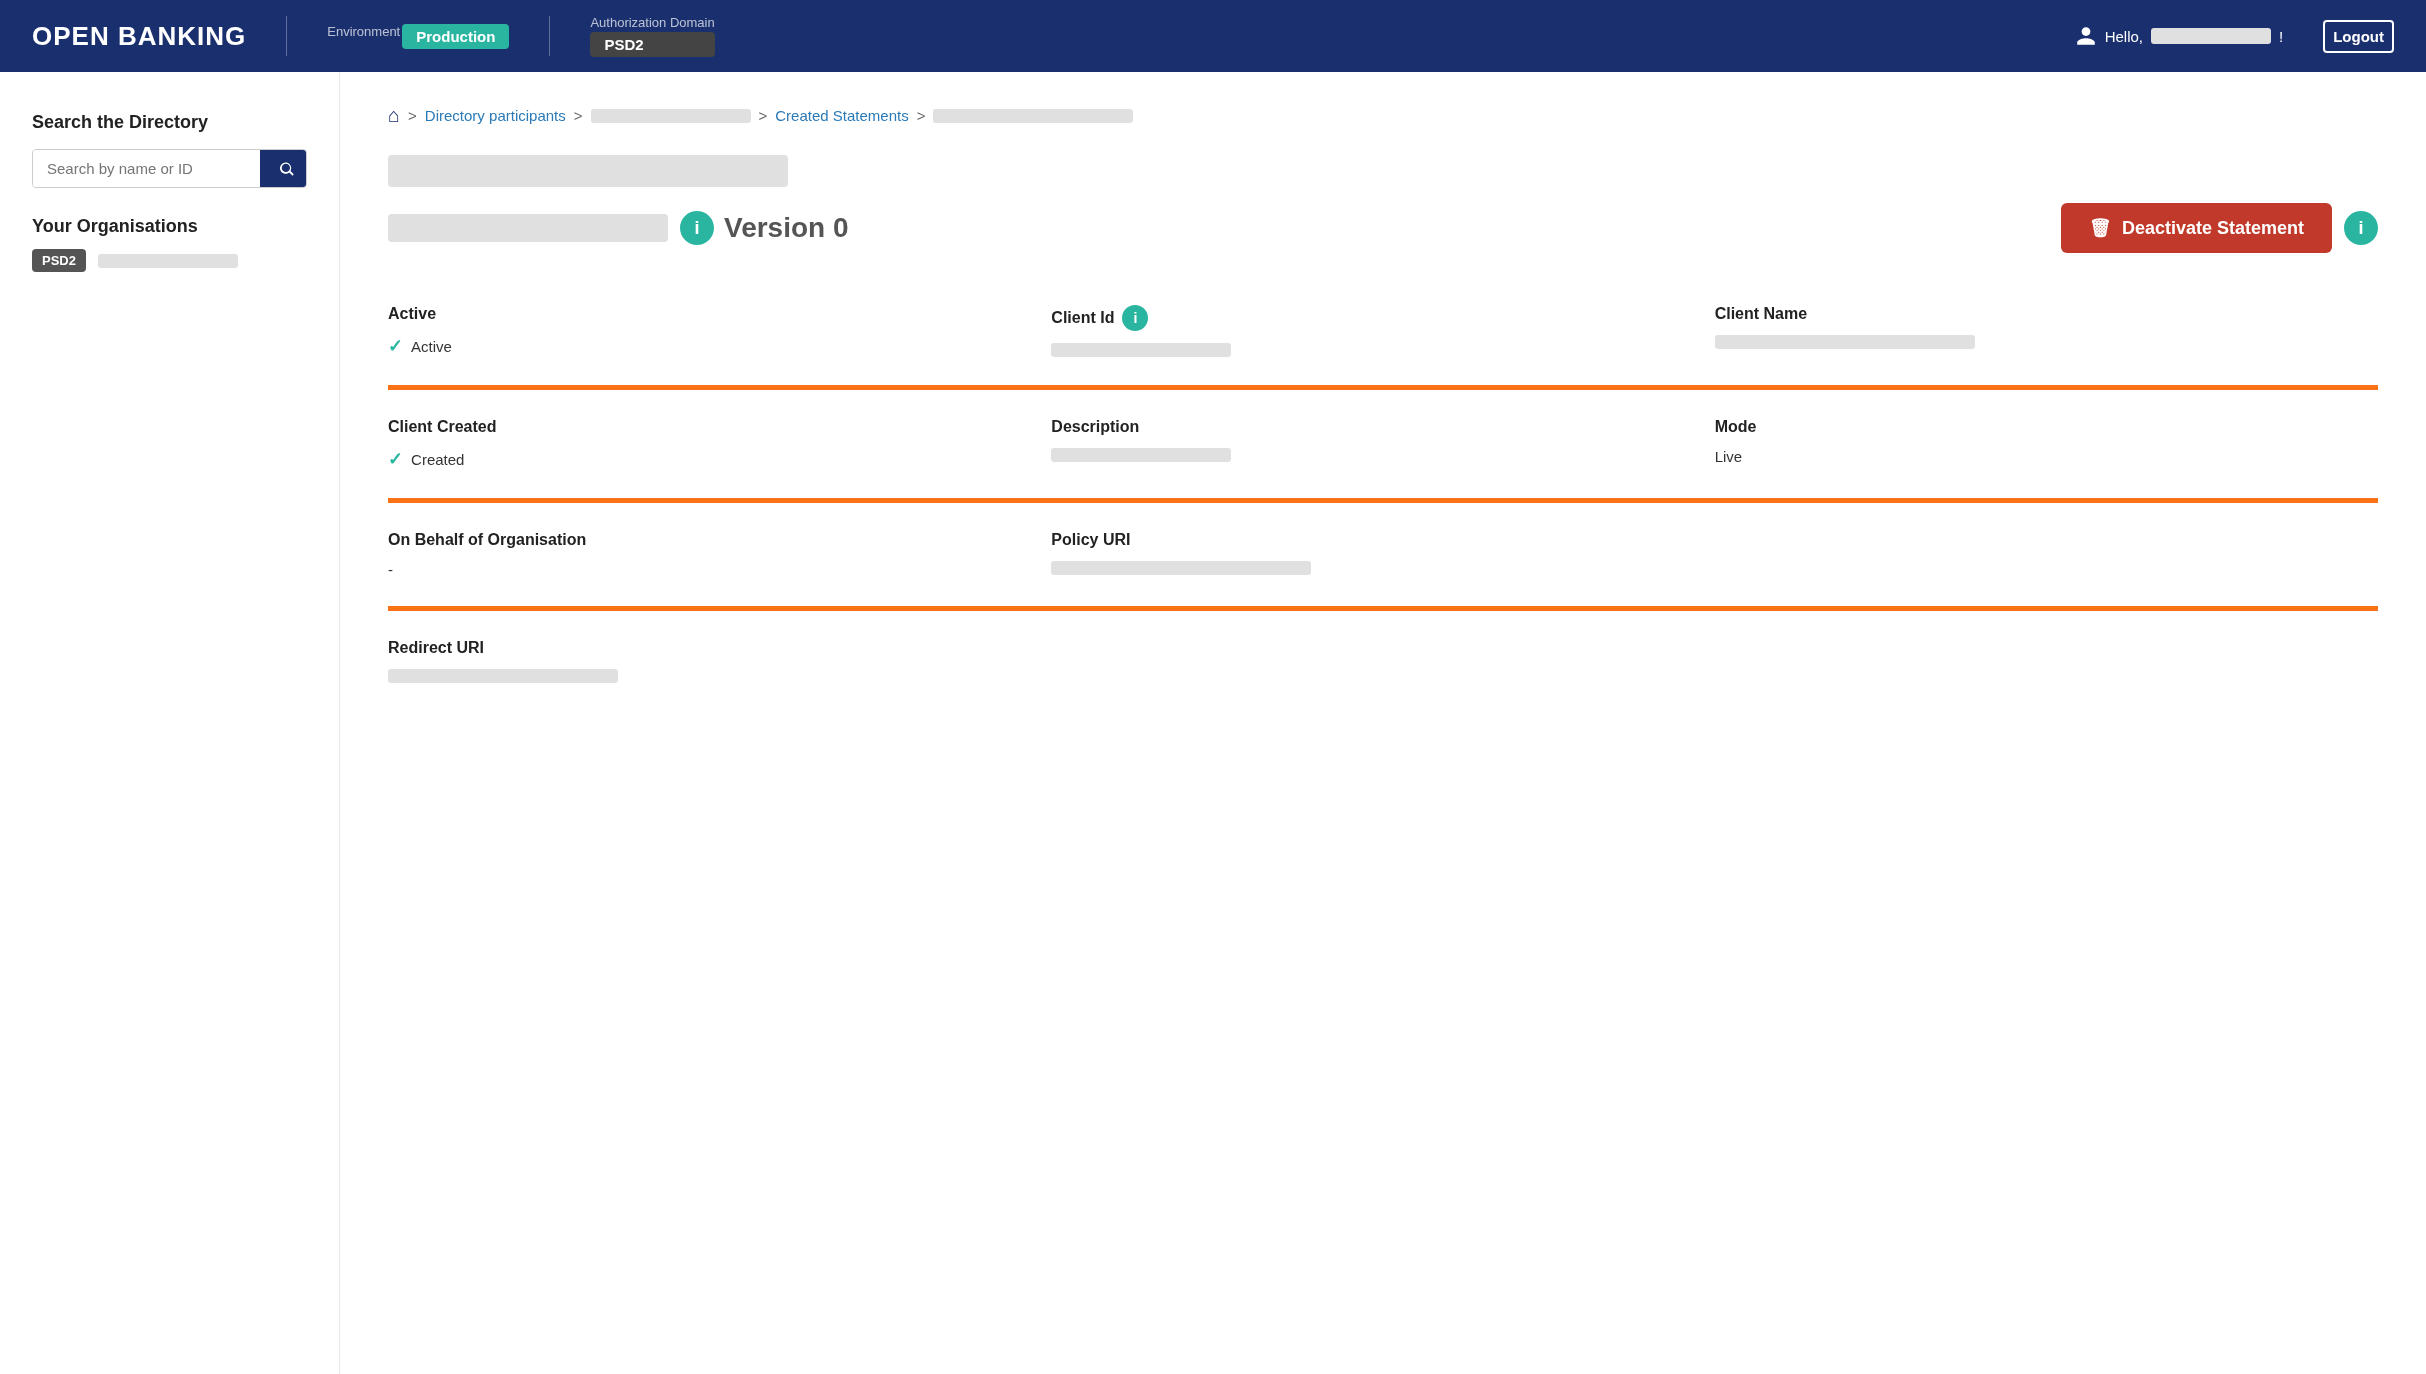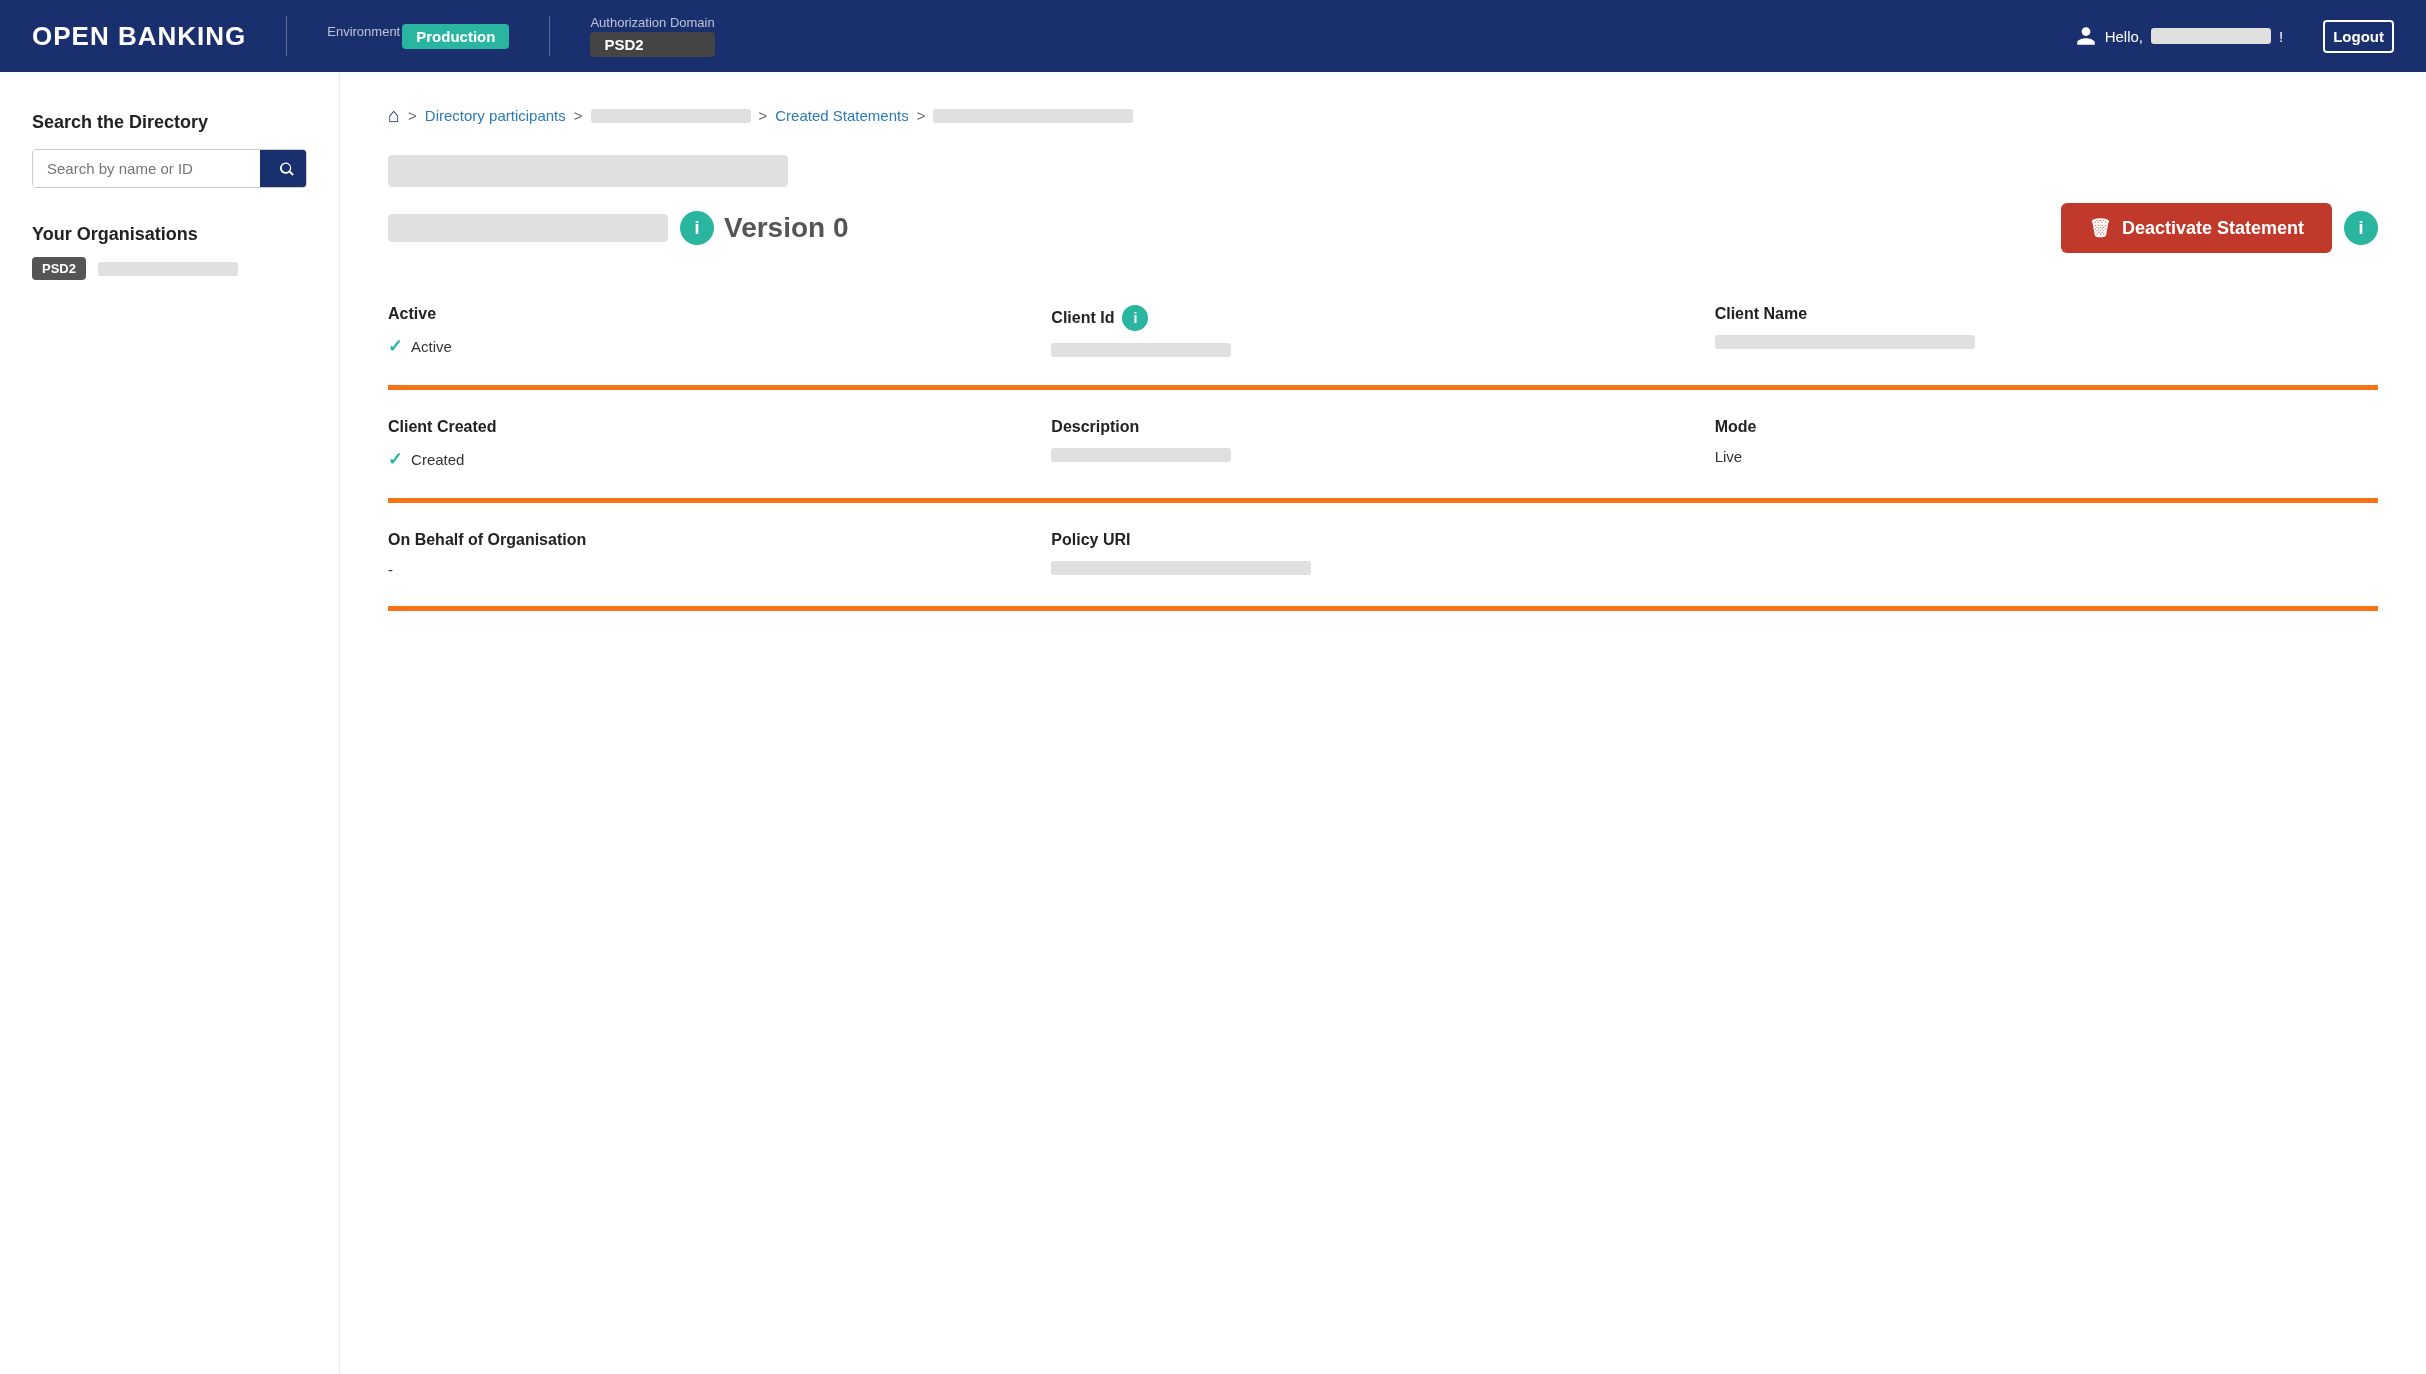--- a/index.html
+++ b/index.html
@@ -106,21 +106,21 @@
       font-size: 18px;
       font-weight: 700;
       color: #222;
       margin-bottom: 16px;
     }
     .search-box {
       display: flex;
       border: 1px solid #ccc;
       border-radius: 4px;
       overflow: hidden;
-      margin-bottom: 36px;
+      margin-bottom: 28px;
     }
     .search-input {
       flex: 1;
       border: none;
       padding: 10px 14px;
       font-size: 15px;
       color: #888;
       outline: none;
     }
     .search-btn {
@@ -478,16 +478,24 @@
         </div>
         <div class="field-group">
           <div class="field-label">Policy URI</div>
           <div class="field-value">
             <span class="field-placeholder field-placeholder-lg"></span>
           </div>
         </div>
         <div class="field-group"></div>
       </div>
 
+      <div class="fields-row" style="border-bottom: none;">
+        <div class="field-group">
+          <div class="field-label">Redirect URI</div>
+          <div class="field-value">
+            <span class="field-placeholder" style="width:230px;"></span>
+          </div>
+        </div>
+      </div>
 
     </div>
   </main>
 </div>
 
 </body></html>

